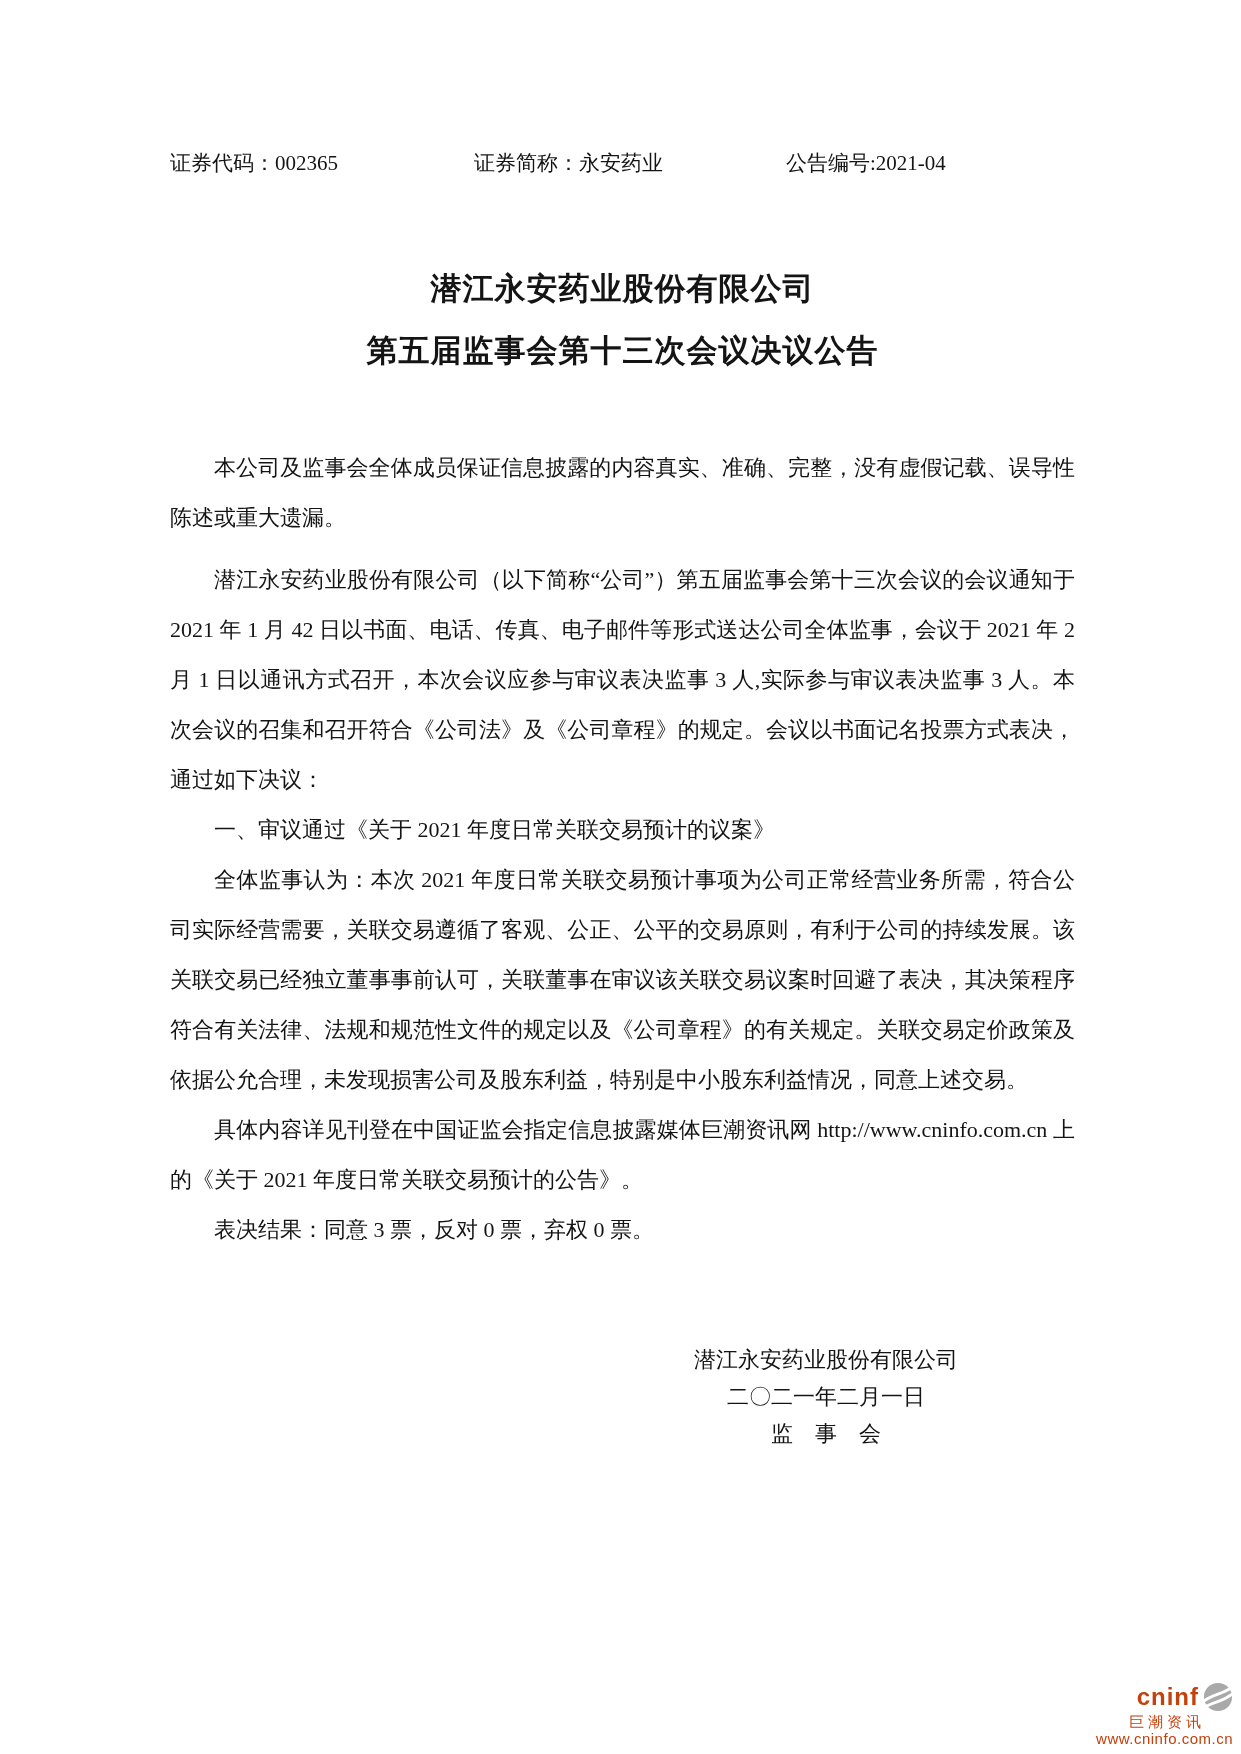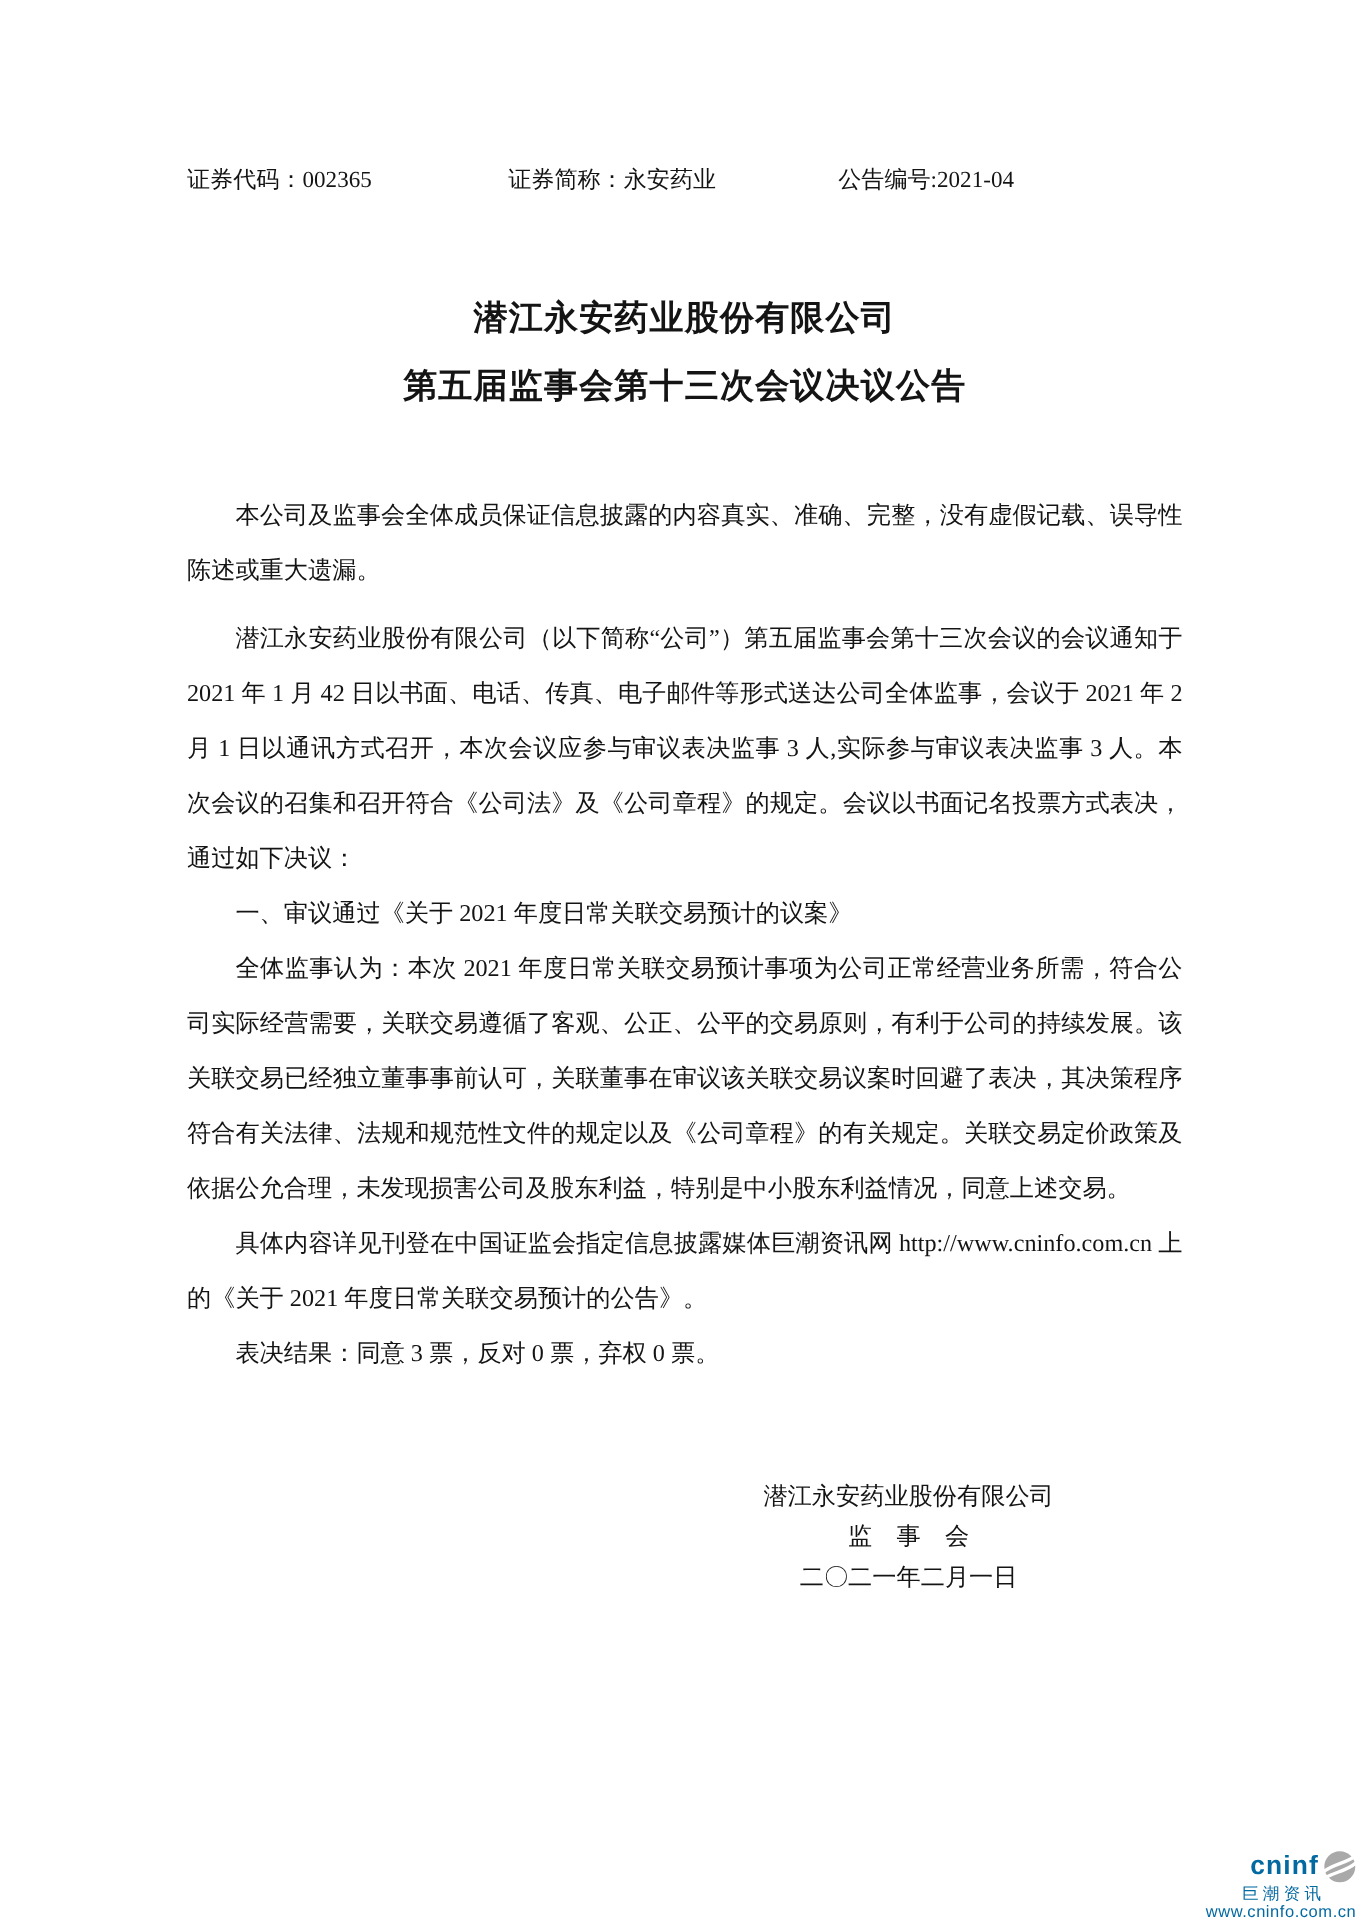--- a/index.html
+++ b/index.html
@@ -17,20 +17,21 @@
     left: 170px;
     top: 0;
     width: 905px;
   }
   .doc-header {
     margin-top: 148px;
     display: flex;
     font-size: 21px;
     line-height: 30px;
     white-space: nowrap;
+    gap: 12px;
   }
   .doc-header .h-code  { width: 292px; }
   .doc-header .h-abbr  { width: 300px; }
   .doc-header .h-no    { flex: 1; }
   .doc-title {
     text-align: center;
     font-family: "Liberation Sans", "DejaVu Sans", sans-serif;
     font-weight: 700;
     font-size: 31px;
     line-height: 38px;
@@ -53,21 +54,21 @@
     margin-left: 486px;
     width: 340px;
     text-align: center;
     font-size: 22px;
     line-height: 37px;
   }
   .cninfo-logo {
     position: absolute;
     right: 8px;
     bottom: 6px;
-    color: #0369a1;
+    color: #c2410c;
     font-family: "Liberation Sans", "DejaVu Sans", sans-serif;
     text-align: right;
   }
   .logo-row1 {
     display: flex;
     align-items: center;
     justify-content: flex-end;
     gap: 4px;
   }
   .logo-brand {
@@ -109,22 +110,22 @@
       <p class="para-statement">本公司及监事会全体成员保证信息披露的内容真实、准确、完整，没有虚假记载、误导性陈述或重大遗漏。</p>
       <p class="para-meeting">潜江永安药业股份有限公司（以下简称“公司”）第五届监事会第十三次会议的会议通知于 2021 年 1 月 42 日以书面、电话、传真、电子邮件等形式送达公司全体监事，会议于 2021 年 2 月 1 日以通讯方式召开，本次会议应参与审议表决监事 3 人,实际参与审议表决监事 3 人。本次会议的召集和召开符合《公司法》及《公司章程》的规定。会议以书面记名投票方式表决，通过如下决议：</p>
       <p class="para-heading">一、审议通过《关于 2021 年度日常关联交易预计的议案》</p>
       <p class="para-opinion">全体监事认为：本次 2021 年度日常关联交易预计事项为公司正常经营业务所需，符合公司实际经营需要，关联交易遵循了客观、公正、公平的交易原则，有利于公司的持续发展。该关联交易已经独立董事事前认可，关联董事在审议该关联交易议案时回避了表决，其决策程序符合有关法律、法规和规范性文件的规定以及《公司章程》的有关规定。关联交易定价政策及依据公允合理，未发现损害公司及股东利益，特别是中小股东利益情况，同意上述交易。</p>
       <p class="para-disclosure">具体内容详见刊登在中国证监会指定信息披露媒体巨潮资讯网 http://www.cninfo.com.cn 上的《关于 2021 年度日常关联交易预计的公告》。</p>
       <p class="para-vote">表决结果：同意 3 票，反对 0 票，弃权 0 票。</p>
     </div>
 
     <div class="signature">
       <div>潜江永安药业股份有限公司</div>
+      <div>二〇二一年二月一日</div>
       <div>监　事　会</div>
-      <div>二〇二一年二月一日</div>
     </div>
 
   </div>
 
   <div class="cninfo-logo">
     <div class="logo-row1">
       <span class="logo-brand">cninf</span>
       <span>
         <svg class="logo-swirl" viewBox="0 0 32 32" aria-hidden="true">
           <circle cx="16" cy="16" r="15" fill="#a9a9a9"></circle>

